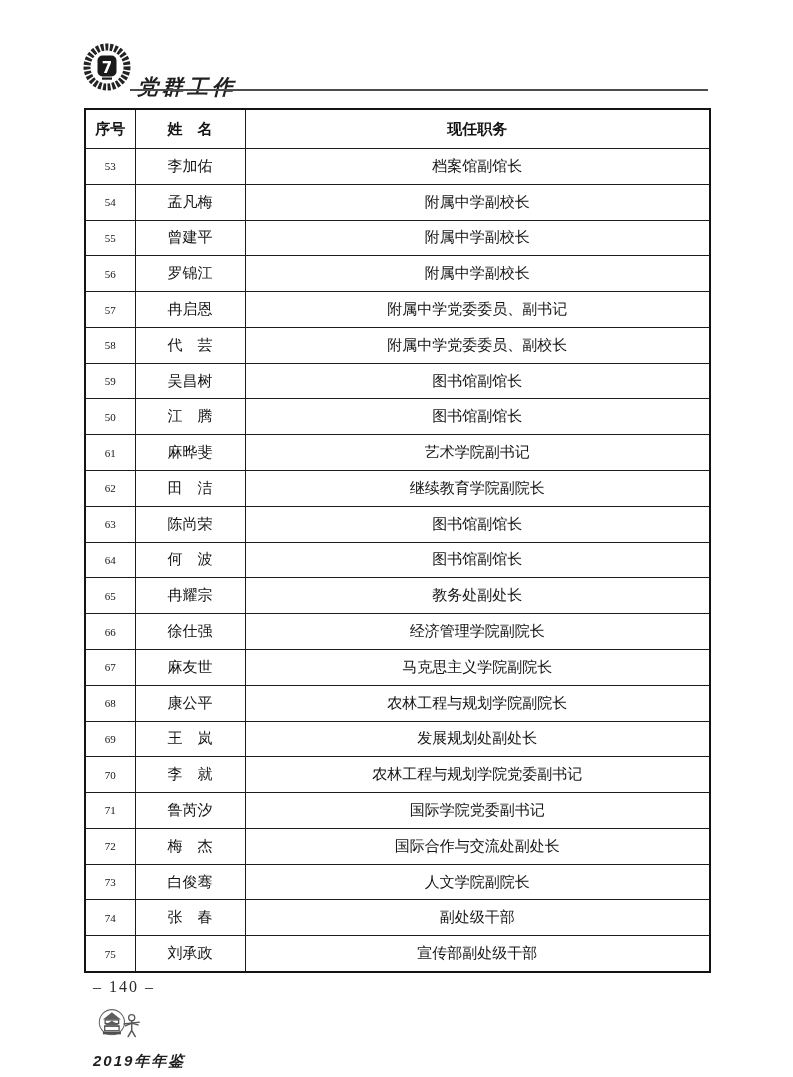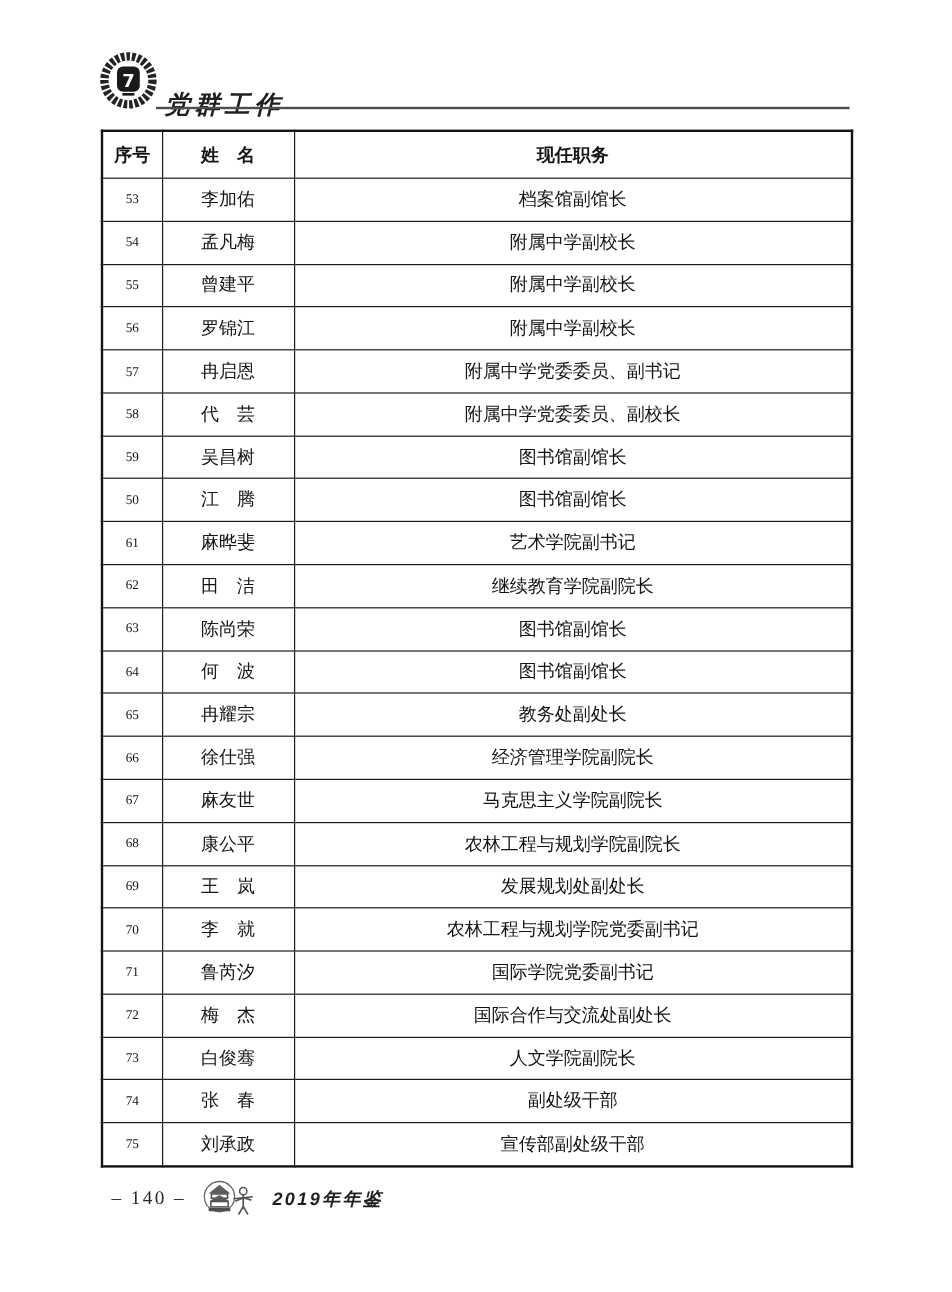--- a/index.html
+++ b/index.html
@@ -37,21 +37,21 @@
   table.roster thead th{height:38px;font-weight:bold;font-size:15px;}
   table.roster td{height:34px;font-weight:normal;}
   col.c-no{width:50px;}
   col.c-name{width:110px;}
   col.c-pos{width:465px;}
   td.cell-no{font-family:"Liberation Serif","DejaVu Serif",serif;font-size:11px;}
 
   
   .footer{
     position:absolute;left:93px;top:978px;height:42px;
-    display:flex;align-items:center;gap:9px;
+    display:flex;align-items:flex-start;gap:9px;flex-direction:column;
   }
   .page-number{
     font-size:16px;letter-spacing:2px;color:#2a2a2a;
     font-family:"Liberation Serif","DejaVu Serif",serif;
   }
   .footer-icon{display:inline-block;width:54px;height:38px;}
   .yearbook-label{
     font-size:15px;font-weight:bold;font-style:italic;
     letter-spacing:2px;color:#1f1f1f;
     font-family:Liberation Sans, sans-serif;

